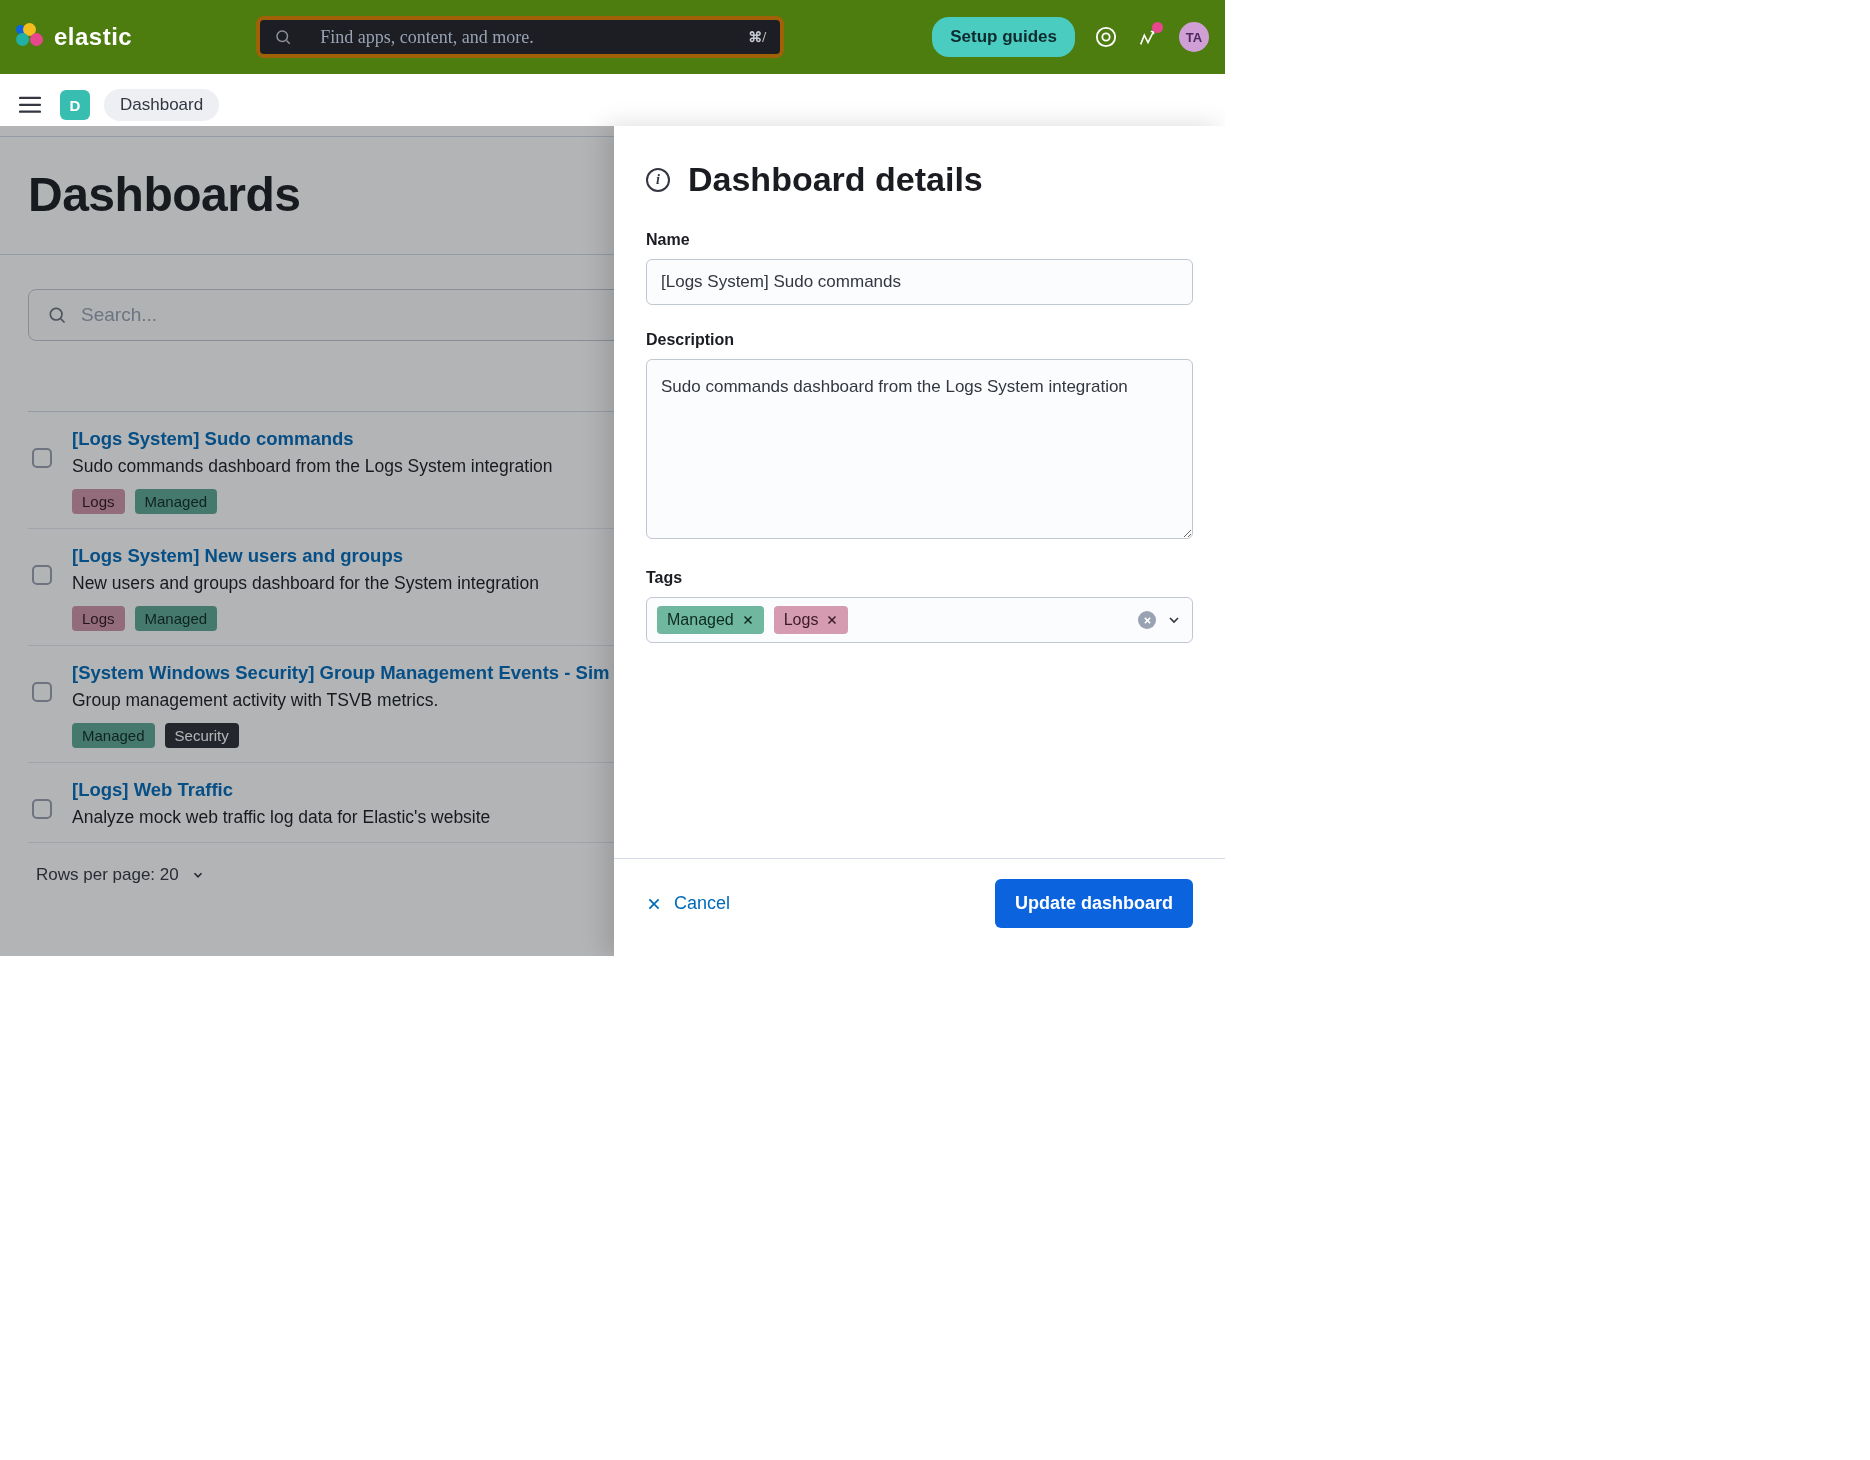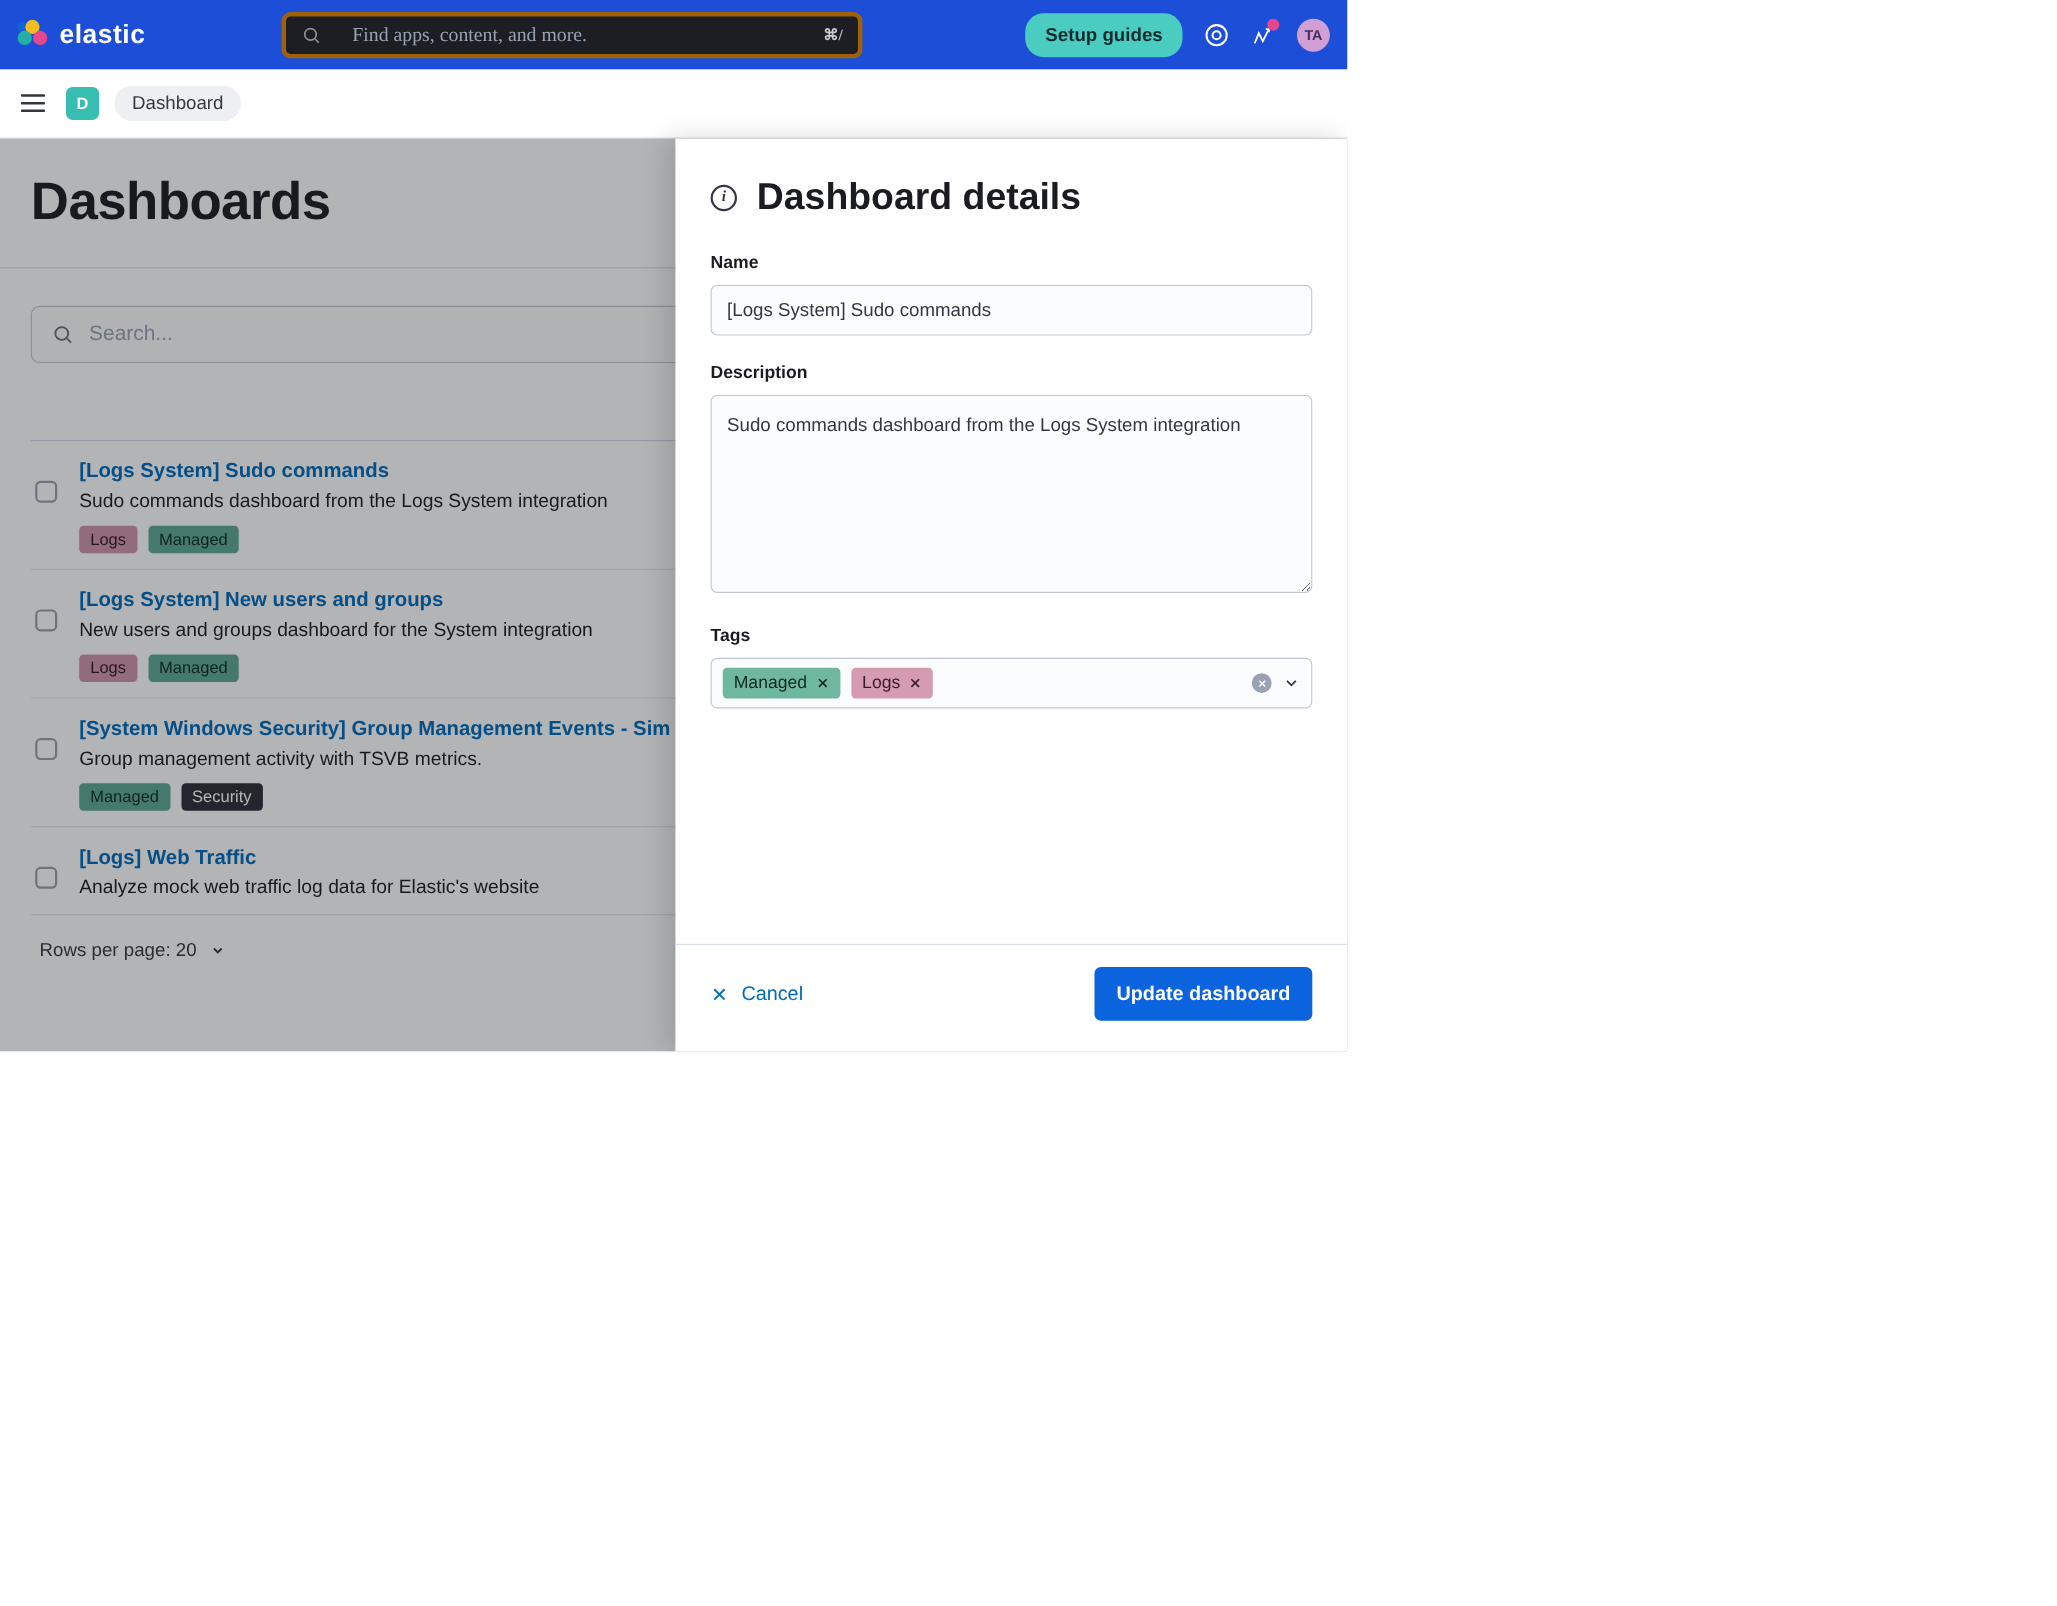--- a/index.html
+++ b/index.html
@@ -1,19 +1,19 @@
 <!DOCTYPE html>
 <html><head>
 <meta charset="utf-8">
 <style>
   * { box-sizing: border-box; margin: 0; padding: 0; }
   body { font-family: -apple-system, BlinkMacSystemFont, "Segoe UI", Helvetica, Arial, sans-serif; color: #1a1c21; background: #fff; width: 1225px; height: 956px; overflow: hidden; position: relative; }
 
   
-  .top-header { height: 63px; background: #1d4ed8; display: flex; align-items: center; padding: 0 16px; gap: 12px; }
+  .top-header { height: 74px; background: #4d7c0f; display: flex; align-items: center; padding: 0 16px; gap: 12px; }
   .logo-cluster { display: flex; align-items: center; gap: 10px; }
   .logo-mark { width: 28px; height: 28px; position: relative; }
   .logo-mark .c1 { position:absolute; width:13px; height:13px; background:#f3bd1e; border-radius:50%; top:0; left:7px; }
   .logo-mark .c2 { position:absolute; width:13px; height:13px; background:#21b0a3; border-radius:50%; top:10px; left:0; }
   .logo-mark .c3 { position:absolute; width:13px; height:13px; background:#e7478c; border-radius:50%; top:10px; left:14px; }
   .logo-mark .c4 { position:absolute; width:9px; height:9px; background:#0b64dd; border-radius:50%; top:2px; left:0; }
   .logo-text { color:#fff; font-size:24px; font-weight:700; letter-spacing:0.5px; }
 
   .spacer { flex: 0 0 100px; }
 

